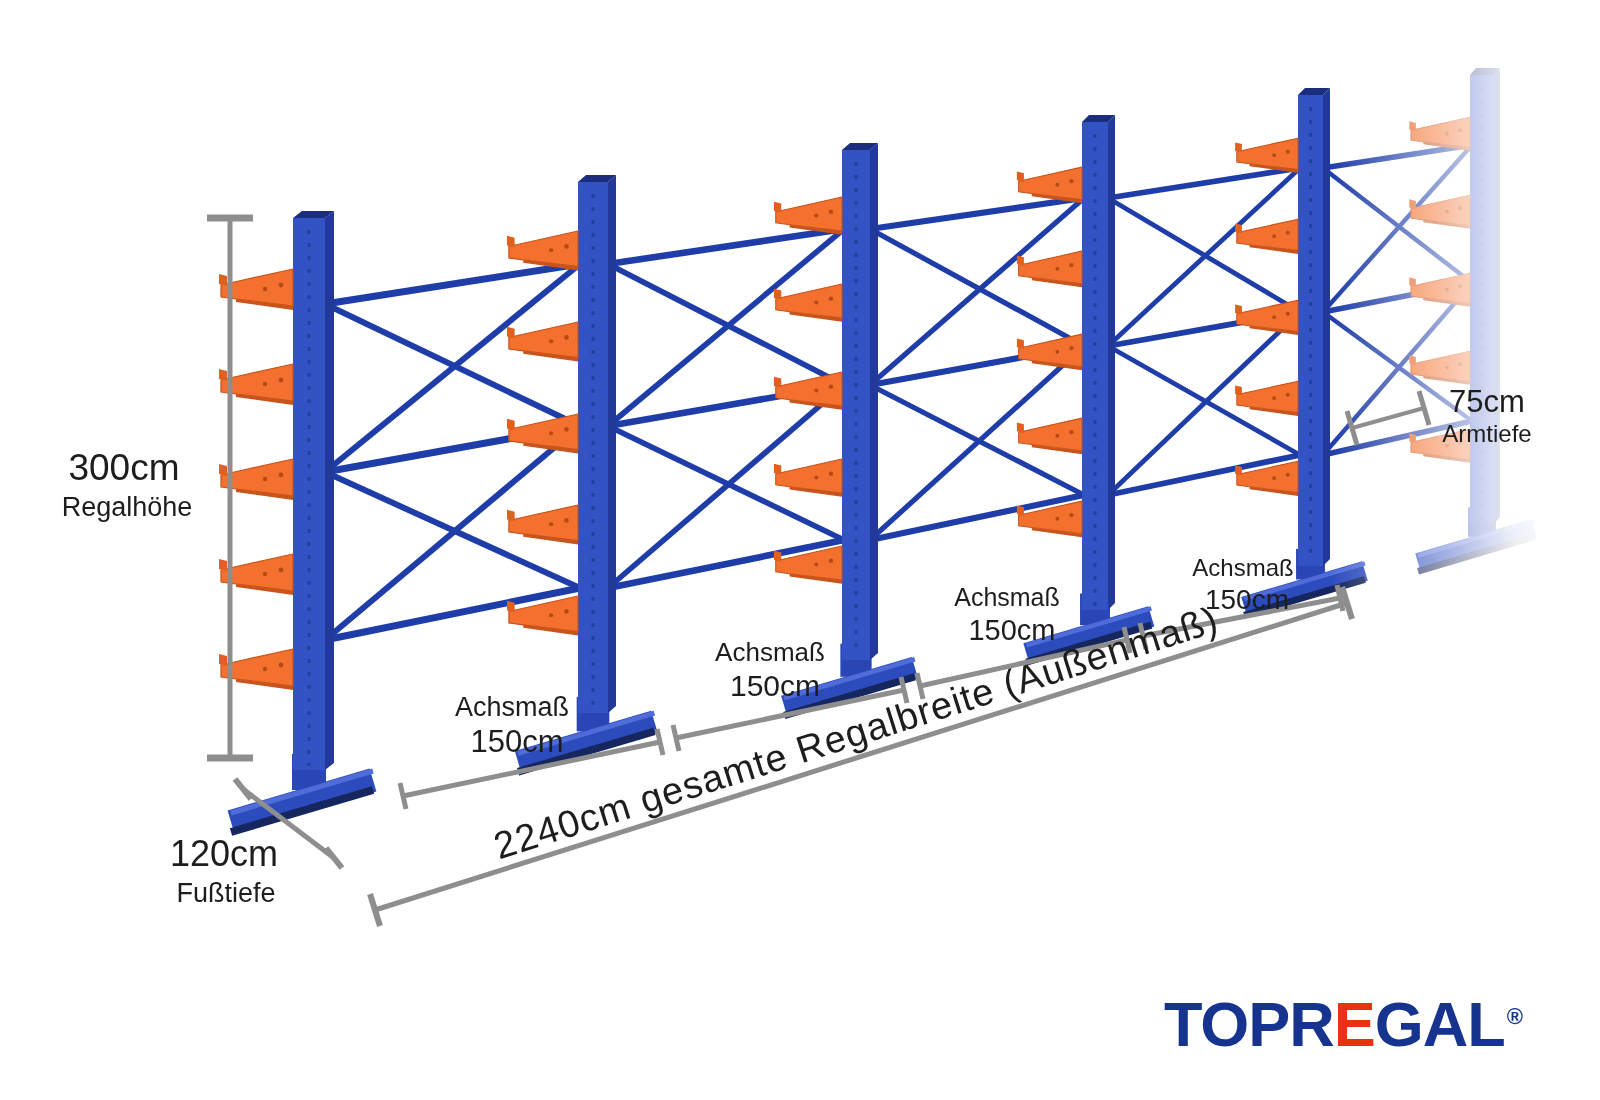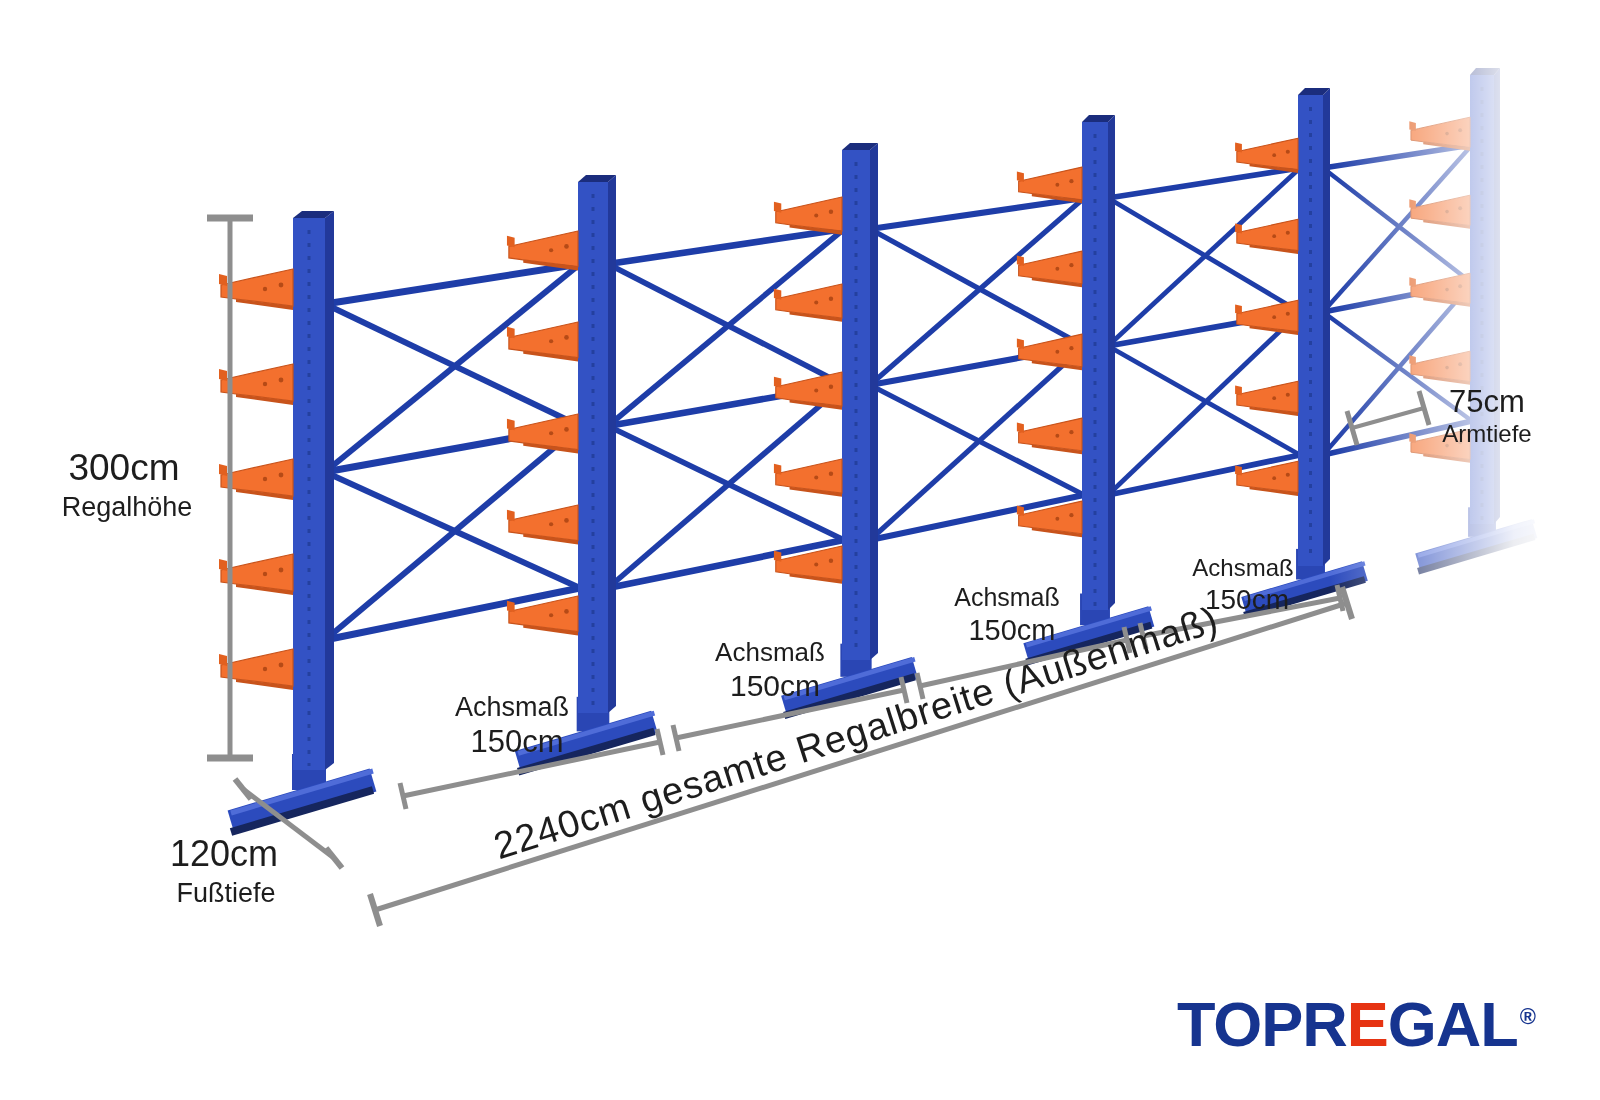--- a/index.html
+++ b/index.html
@@ -1,19 +1,19 @@
 <!DOCTYPE html>
 <html><head>
 <meta charset="utf-8">
 <style>
   html,body{margin:0;padding:0;background:#ffffff;}
   .canvas{position:relative;width:1600px;height:1100px;background:#ffffff;overflow:hidden;
           font-family:"Liberation Sans",sans-serif;}
   svg text{font-family:"Liberation Sans",sans-serif;fill:#1d1d1d;}
-  .logo{position:absolute;right:65px;bottom:44px;font-weight:800;font-size:63px;
+  .logo{position:absolute;right:78px;bottom:44px;font-weight:800;font-size:63px;
         color:#16348f;letter-spacing:-1px;line-height:1;white-space:nowrap;}
   .logo .accent{color:#e63312;}
   .logo sup{font-size:22px;vertical-align:super;margin-left:2px;color:#16348f;font-weight:700;}
 </style>
 </head>
 <body>
 
 <div class="canvas">
 
 <svg width="1600" height="1100" viewBox="0 0 1600 1100">

